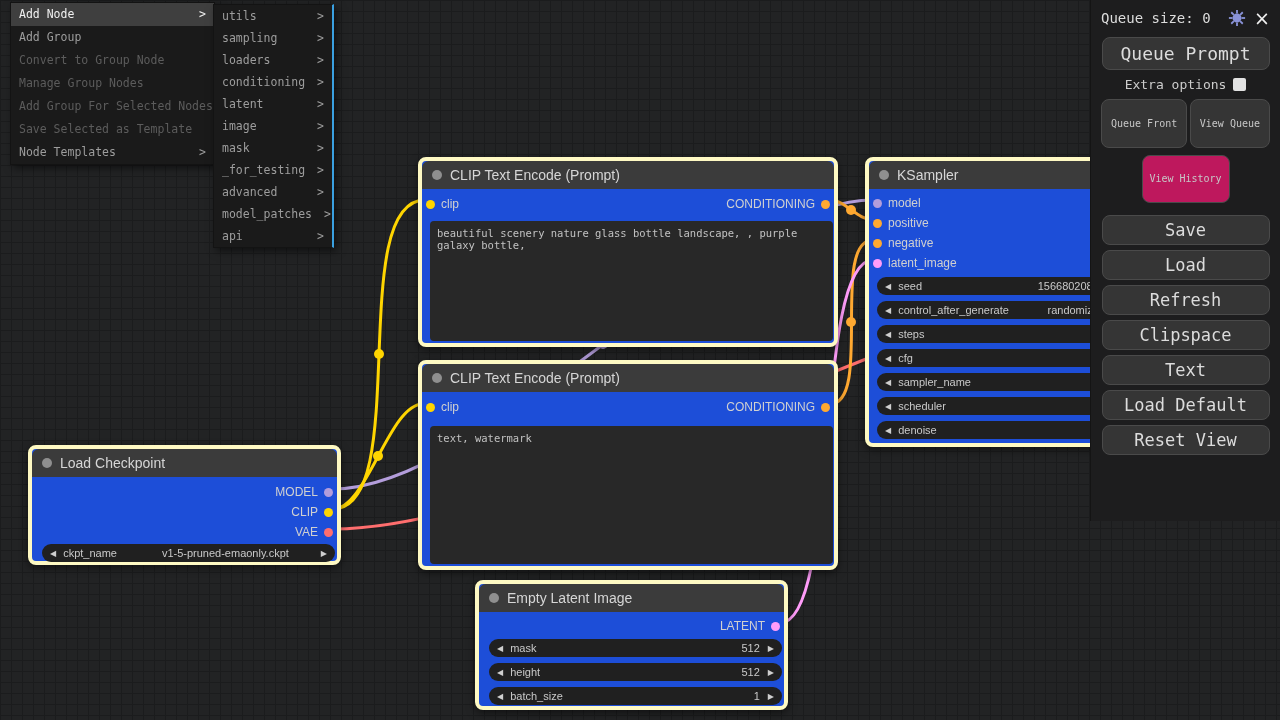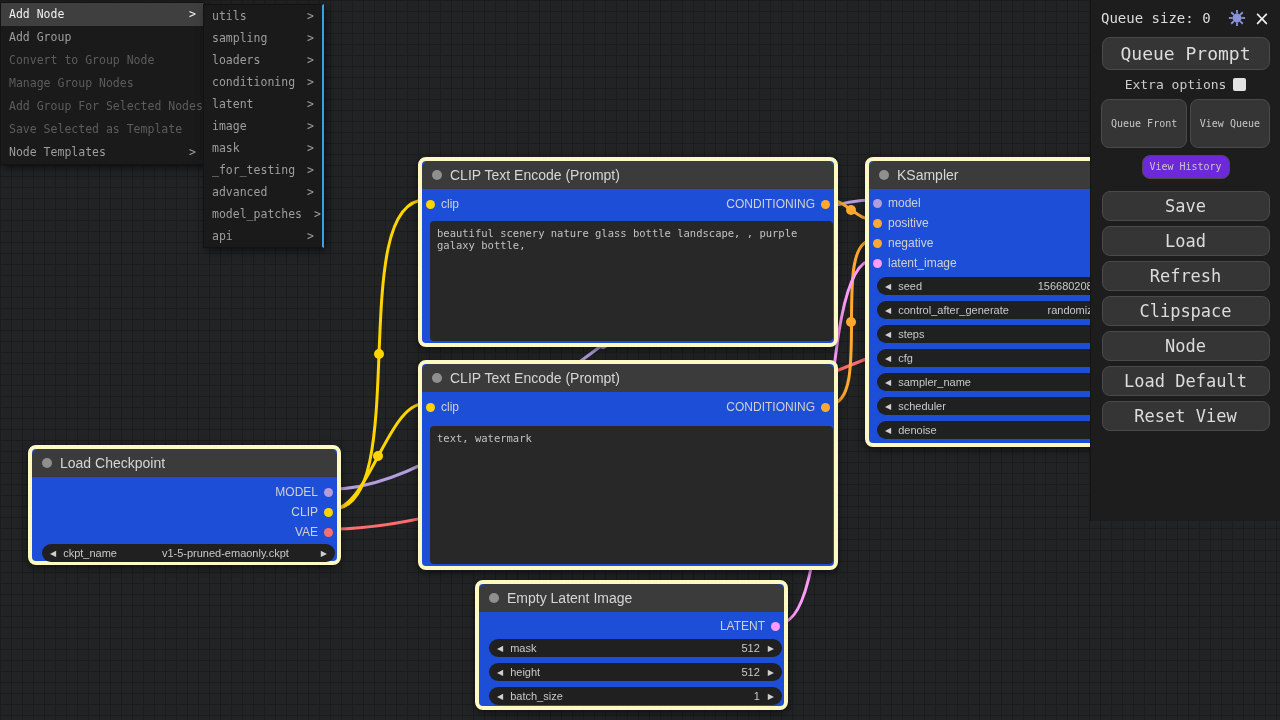--- a/index.html
+++ b/index.html
@@ -31,21 +31,21 @@
   .arrow{font-family:"DejaVu Sans",sans-serif;font-size:8px;color:#cfcfcf;flex:0 0 auto;}
   .wlabel{margin-left:7px;white-space:nowrap;}
   .wvalue{margin-left:auto;margin-right:8px;white-space:nowrap;}
   .prompt-box{position:absolute;background:#282828;border-radius:4px;padding:6px 7px;
         font:10.5px "DejaVu Sans Mono",monospace;color:#c2c2c2;box-sizing:border-box;
         white-space:pre-wrap;word-break:break-word;overflow:hidden;}
 
   
   .ctx{position:absolute;background:#1a1a1a;border:1px solid #131313;z-index:30;
        font:11.5px "DejaVu Sans Mono",monospace;color:#9d9d9d;
-       box-shadow:3px 3px 8px rgba(0,0,0,.55);}
+       box-shadow:3px 3px 8px rgba(0,0,0,.55);margin-left:10px;}
   .ctx-item{height:23px;line-height:23px;padding:0 8px;display:flex;
        justify-content:space-between;align-items:center;white-space:nowrap;cursor:pointer;}
   .ctx-item.hl{background:#3f3f3f;color:#f0f0f0;}
   .ctx-item.dis{color:#5c5c5c;cursor:default;}
   .submenu{border-right:2px solid #3aa0e0;}
   .submenu .ctx-item{height:22px;line-height:22px;}
   .ctx-arrow{margin-left:12px;}
 
   
   .sidebar{position:absolute;left:1090px;top:0;width:190px;height:521px;background:#1d1d1e;
@@ -59,21 +59,21 @@
        text-align:center;cursor:pointer;box-sizing:border-box;}
   .btn.big{font-size:18px;padding:5px 0;margin-top:6px;}
   .btn.main{font-size:17px;padding:4px 0;}
   .extra-row{display:flex;justify-content:center;align-items:center;gap:7px;color:#cccccc;
        font-size:13px;margin:7px 0 4px 0;}
   .checkbox{width:13px;height:13px;background:#e2e2e2;border-radius:2px;cursor:pointer;}
   .small-btns{display:flex;justify-content:space-between;padding:3px 10px 0 10px;}
   .sbtn{font-size:10px;background:#353535;border:1px solid #4a4a4a;border-radius:8px;
        color:#c7c7c7;padding:18px 9px;cursor:pointer;font-family:"DejaVu Sans Mono",monospace;}
   .view-history{width:86px;margin:7px auto 12px auto;font-size:10px;line-height:1.35;
-       padding:4px 0;border-radius:8px;background:#6d28d9;border:1px solid #4a4a4a;
+       padding:16px 0;border-radius:8px;background:#be185d;border:1px solid #4a4a4a;
        color:#c7c7c7;text-align:center;cursor:pointer;}
 </style>
 </head>
 <body>
 
 <svg class="wires" width="1280" height="720">
   <path d="M 333 529 C 560 529 1020 250 1250 250" fill="none" stroke-width="3" stroke-linecap="round" stroke="#FF6E6E"></path>
   <path d="M 333 489 C 486 489 720 200 873 200" fill="none" stroke-width="3" stroke-linecap="round" stroke="#B39DDB"></path>
   <path d="M 333 509 C 413 509 345 200 425 200" fill="none" stroke-width="3" stroke-linecap="round" stroke="#FFD500"></path>
   <path d="M 333 509 C 367 509 389 404 423 404" fill="none" stroke-width="3" stroke-linecap="round" stroke="#FFD500"></path>
@@ -344,16 +344,16 @@
     <span class="sbtn">Queue Front</span>
     <span class="sbtn">View Queue</span>
   </div>
 
   <div class="view-history">View History</div>
 
   <div class="btn main">Save</div>
   <div class="btn main">Load</div>
   <div class="btn main">Refresh</div>
   <div class="btn main">Clipspace</div>
-  <div class="btn main">Node</div>
+  <div class="btn main">Text</div>
   <div class="btn main">Load Default</div>
   <div class="btn main">Reset View</div>
 </div>
 
 </body></html>

